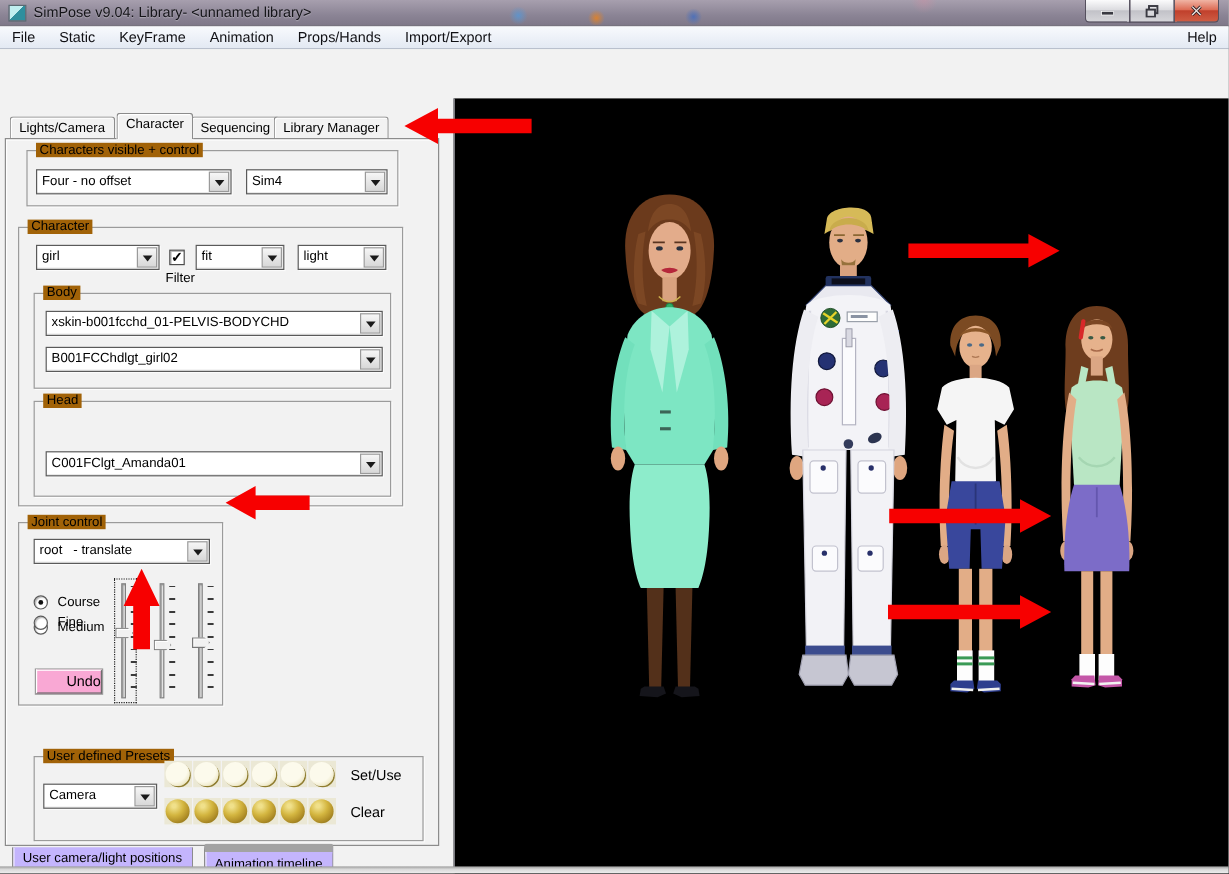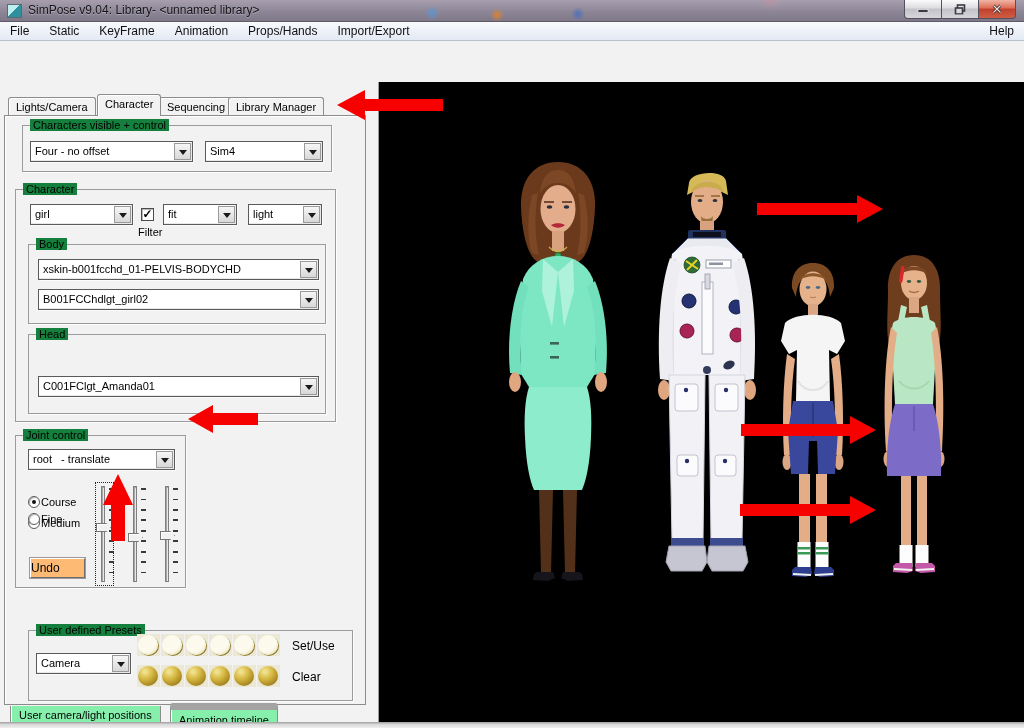--- a/index.html
+++ b/index.html
@@ -36,46 +36,46 @@
   .bodyarea { position:absolute; left:0; top:41px; width:1024px; height:683px; background:#f2f2f2; }
   .viewport { position:absolute; left:378px; top:41px; width:646px; height:681px; background:#000; border-left:1px solid #9a9aa0; }
   .bottom-edge { position:absolute; left:0; top:722px; width:1024px; height:6px; background:linear-gradient(#9c9c9c,#d9d9d9 40%,#efefef); }
 
   
   .tab { position:absolute; background:#f2f2f2; border:1px solid #8c8c8c; border-bottom:none; border-radius:3px 3px 0 0;
     box-shadow:inset 1px 1px 0 #ffffff; padding:0 7px; line-height:19px; font-size:11px; }
   .tab.active { z-index:3; box-shadow:inset 1px 1px 0 #ffffff, 0 2px 0 #f2f2f2; }
   .tabpane { position:absolute; left:4px; top:74px; width:362px; height:590px; background:#f2f2f2;
     border:1px solid #8c8c8c; box-shadow:inset 1px 1px 0 #ffffff; }
-  .btab { position:absolute; background:#86efac; border:1px solid #8c8c8c; border-top:none; border-radius:0 0 4px 4px;
+  .btab { position:absolute; background:#c4b5fd; border:1px solid #8c8c8c; border-top:none; border-radius:0 0 4px 4px;
     box-shadow:inset 1px -1px 0 #ffffff; padding:0 8px; line-height:19px; font-size:11px; }
   .btab.raised { border-top:7px solid #a3a3a3; border-radius:3px; line-height:20px; }
 
   
   .grp { position:absolute; border:1px solid #9b9b9b; box-shadow:1px 1px 0 rgba(255,255,255,.8); }
-  .grp > .lbl { position:absolute; top:-7px; left:7px; background:#15803d; padding:0 3px; font-size:11px; white-space:nowrap; }
+  .grp > .lbl { position:absolute; top:-7px; left:7px; background:#a16207; padding:0 3px; font-size:11px; white-space:nowrap; }
 
   
   .combo { position:absolute; height:21px; background:#fff; border:1px solid #5a5a5a;
     box-shadow:inset -1px -1px 0 #e9e9e9, 1px 1px 0 rgba(255,255,255,.7); }
   .combo .txt { position:absolute; left:4px; top:3px; right:20px; font-size:11px; white-space:pre; overflow:hidden; }
   .combo .btn { position:absolute; right:1px; top:1px; bottom:1px; width:17px;
     background:linear-gradient(#f6f6f6,#d8d8d8); border:1px solid #9a9a9a; }
   .combo .btn::after { content:""; position:absolute; left:4px; top:6px; border:4px solid transparent; border-top:5px solid #1a1a1a; }
 
   
   .check { position:absolute; width:13px; height:13px; background:#fff; border:1px solid #4c4c4c;
     box-shadow:inset 1px 1px 0 #b9b9b9; font-size:12px; font-weight:bold; line-height:11px; text-align:center; }
-  .radio-row { position:absolute; display:flex; align-items:center; gap:1px; }
+  .radio-row { position:absolute; display:flex; align-items:center; gap:8px; }
   .radio { width:12px; height:12px; border-radius:50%; background:#fff; border:1px solid #5a5a5a; box-shadow:inset 1px 1px 1px #b5b5b5; position:relative; }
   .radio.sel::after { content:""; position:absolute; left:3px; top:3px; width:4px; height:4px; border-radius:50%; background:#111; }
 
   
-  .pushbtn { position:absolute; background:#fdba74; border:1px solid; border-color:#ffffff #6d6d6d #6d6d6d #ffffff;
-    box-shadow:0 0 0 1px #9a9a9a; text-align:left; font-size:12px; line-height:18px; }
+  .pushbtn { position:absolute; background:#f9a8d4; border:1px solid; border-color:#ffffff #6d6d6d #6d6d6d #ffffff;
+    box-shadow:0 0 0 1px #9a9a9a; text-align:right; font-size:12px; line-height:18px; }
 
   
   .slider-focus { position:absolute; border:1px dotted #222; }
   .slider-track { position:absolute; width:4px; background:#efefef; border:1px solid #808080; box-shadow:inset 1px 1px 1px #9f9f9f; }
   .slider-thumb { position:absolute; width:15px; height:9px; background:#f1f1f1; border:1px solid #777;
     box-shadow:inset 1px 1px 0 #fff; clip-path:polygon(0 0, 68% 0, 100% 50%, 68% 100%, 0 100%); }
   .slider-ticks { position:absolute; width:5px; background:repeating-linear-gradient(to bottom, #3a3a3a 0 1.5px, transparent 1.5px 10.5px); }
 
   
   .tile { position:absolute; width:23px; height:22px; background:#ebe8d5; }

